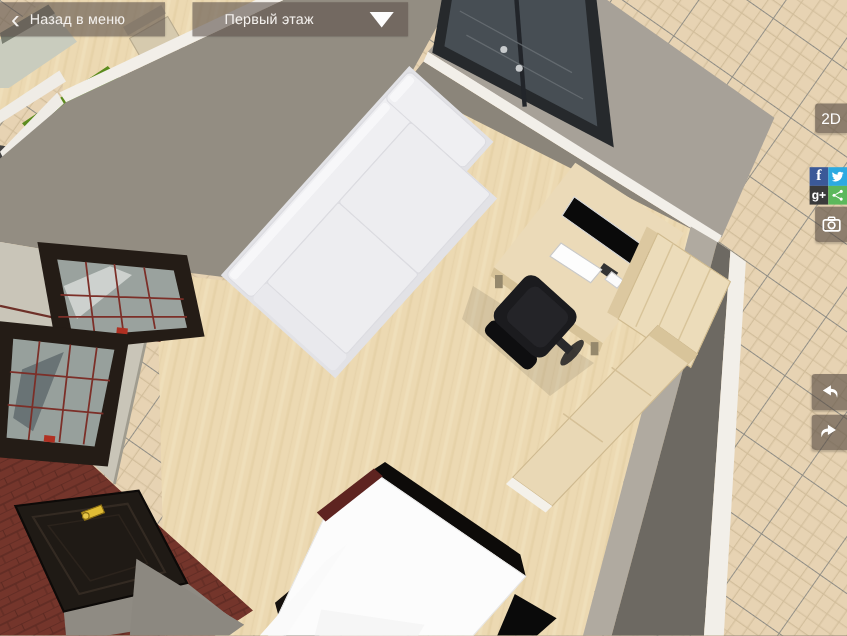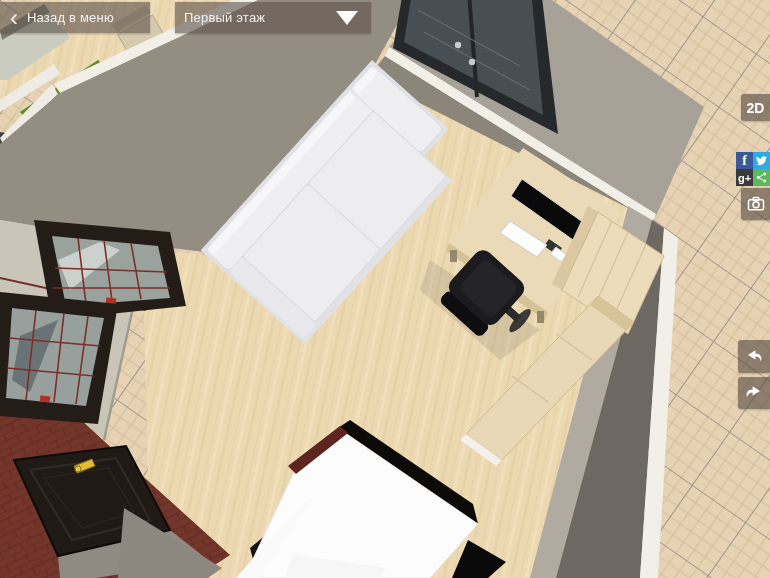--- a/index.html
+++ b/index.html
@@ -7,30 +7,30 @@
          font-family:"Liberation Sans",sans-serif;background:#e7d3b3;}
   .stage svg.scene{position:absolute;left:0;top:0;}
 
   
   .tb-btn{position:absolute;top:2px;height:31px;background:rgba(95,84,77,.62);
           color:#f4f1ee;display:flex;align-items:center;box-sizing:border-box;
           box-shadow:0 1px 2px rgba(0,0,0,.25);cursor:pointer;}
   .btn-back{left:0;width:150px;padding-left:10px;}
   .btn-back .chev{font-size:24px;line-height:26px;margin-right:9px;font-weight:400;}
   .tb-label{font-size:13px;letter-spacing:.2px;}
-  .btn-floor{left:175px;width:196px;padding-left:9px;text-align:center;}
+  .btn-floor{left:175px;width:196px;padding-left:29px;text-align:center;}
   .btn-floor .tri{margin-left:auto;margin-right:13px;width:0;height:0;
       border-left:11px solid transparent;border-right:11px solid transparent;
       border-top:14px solid #fdfdfd;}
 
   
   .sq{position:absolute;right:0;background:rgba(86,75,66,.62);border-radius:3px 0 0 3px;
       color:#fff;display:flex;align-items:center;justify-content:center;
       cursor:pointer;box-shadow:0 1px 2px rgba(0,0,0,.2);}
-  .btn-2d{top:94px;width:29px;height:27px;font-weight:bold;font-size:14px;}
+  .btn-2d{top:94px;width:29px;height:27px;font-weight:normal;font-size:14px;}
   .btn-cam{top:188px;width:29px;height:32px;}
   .btn-undo{top:340px;width:32px;height:33px;}
   .btn-redo{top:377px;width:32px;height:32px;}
   .social{position:absolute;top:152px;right:0;width:34px;height:34px;
       display:grid;grid-template-columns:17px 17px;grid-template-rows:17px 17px;}
   .social .cell{display:flex;align-items:center;justify-content:center;cursor:pointer;}
   .cell.fb{font-family:"Liberation Serif",serif;font-weight:bold;font-size:14px;color:#fff;}
   .cell.gp{font-weight:bold;font-size:11px;color:#fff;letter-spacing:0;}
 </style>
 </head>

